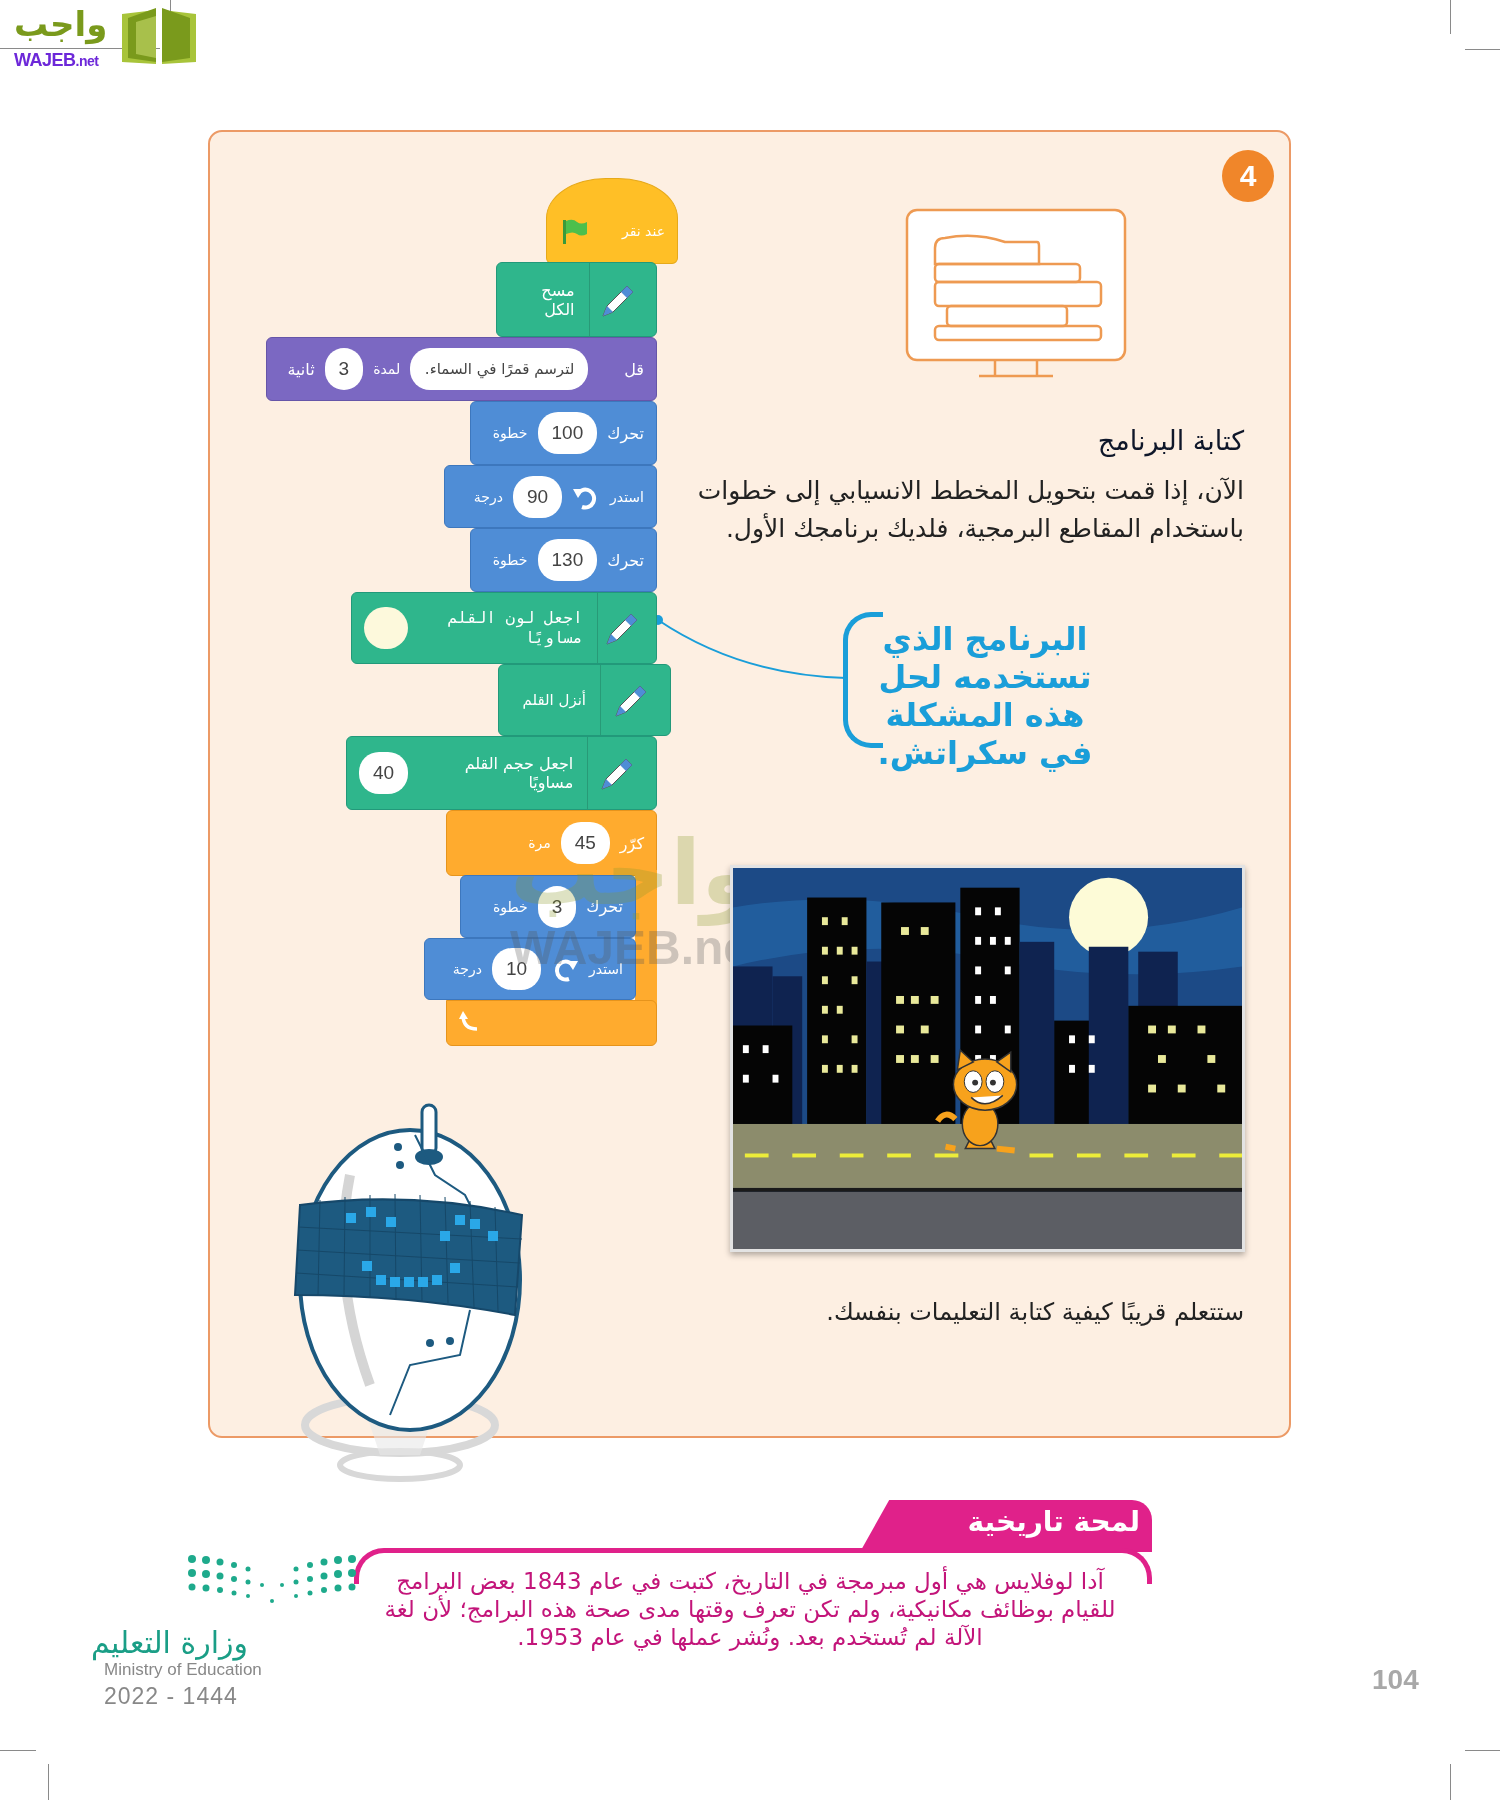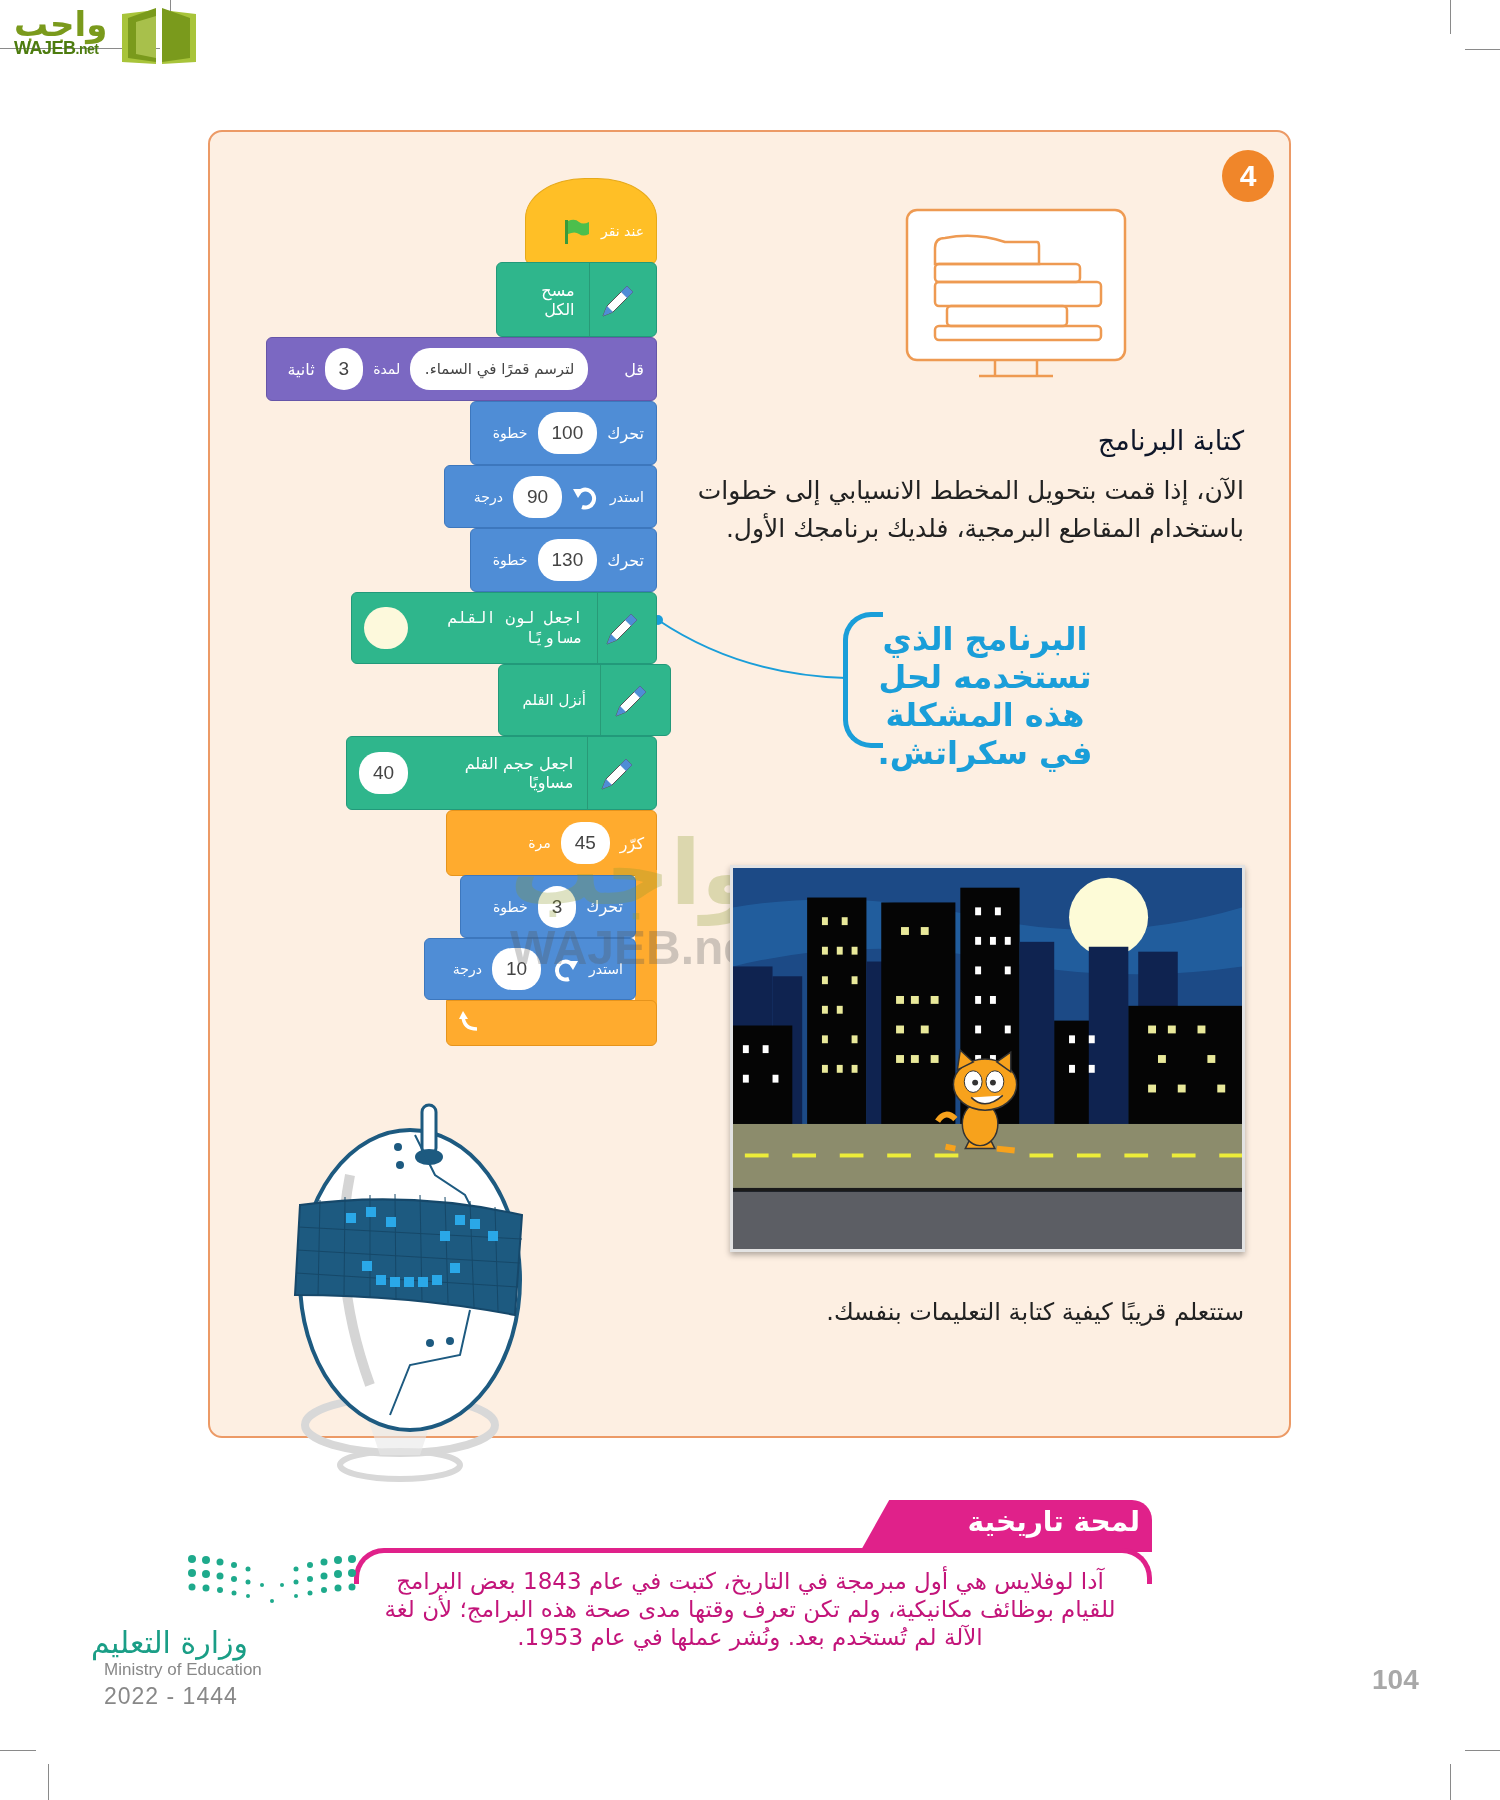--- a/index.html
+++ b/index.html
@@ -7,21 +7,21 @@
     width: 1500px; height: 1800px; position: relative; overflow: hidden;
     background: #ffffff;
     font-family: "DejaVu Sans", sans-serif;
   }
   .abs { position: absolute; }
   .crop { position: absolute; background: #8a8a8a; }
 
   
   .logo { left: 10px; top: 4px; width: 180px; height: 64px; }
   .logo-ar { position: absolute; left: 4px; top: 0; font-size: 34px; font-weight: bold; color: #7a9a1c; direction: rtl; }
-  .logo-en { position: absolute; left: 4px; top: 34px; font-size: 18px; font-weight: bold; color: #4d7c0f; font-family: "Liberation Sans", sans-serif; letter-spacing: -0.5px; }
+  .logo-en { position: absolute; left: 4px; top: 46px; font-size: 18px; font-weight: bold; color: #6d28d9; font-family: "Liberation Sans", sans-serif; letter-spacing: -0.5px; }
   .logo-en small { font-size: 14px; }
   .logo-book { position: absolute; left: 110px; top: 2px; width: 78px; height: 60px; }
 
   
   .panel {
     left: 208px; top: 130px; width: 1083px; height: 1308px;
     background: #fdefe2; border: 2px solid #ec9a66; border-radius: 14px;
   }
   .step-badge {
     left: 1222px; top: 150px; width: 52px; height: 52px; border-radius: 50%;
@@ -161,21 +161,21 @@
 
 <svg class="abs connector" viewBox="0 0 200 110">
   <circle cx="8" cy="20" r="5" fill="#1a9ed9"></circle>
   <path d="M8 20 Q90 75 196 78" fill="none" stroke="#1a9ed9" stroke-width="2"></path>
 </svg>
 <div class="abs callout-bracket"></div>
 <div class="abs callout-text">البرنامج الذي تستخدمه لحل هذه المشكلة في سكراتش.</div>
 
 <div>
 
-  <div class="blk events" style="left:525px;top:178px;width:132px;height:86px;border-radius:60px 60px 6px 6px / 40px 40px 6px 6px;padding-top:20px;">
+  <div class="blk events" style="left:546px;top:178px;width:132px;height:86px;border-radius:60px 60px 6px 6px / 40px 40px 6px 6px;padding-top:20px;justify-content:space-between;">
     <span style="font-size:14px;">عند نقر</span>
     <svg width="30" height="30" viewBox="0 0 30 30">
       <rect x="4" y="4" width="3" height="24" fill="#3a9a3a"></rect>
       <path d="M7 5 Q14 2 18 6 Q22 9 28 6 L28 18 Q22 21 18 18 Q14 15 7 18 Z" fill="#4cbf4c"></path>
     </svg>
   </div>
 
   <div class="blk pen" style="left:496px;top:262px;width:161px;height:75px;">
     <span class="pen-icon-wrap">
       <svg width="40" height="40" viewBox="0 0 40 40">

